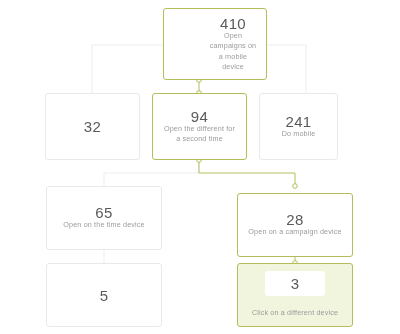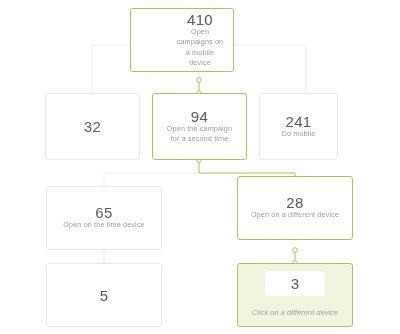--- a/index.html
+++ b/index.html
@@ -61,21 +61,20 @@
   }
   .node-label {
     font-size: 7.2px;
     color: #9b9b9b;
     line-height: 1.45;
     letter-spacing: 0.15px;
     max-width: 96%;
   }
   .node.selected .node-label {
     margin-top: 12px;
-    font-style: italic;
   }
 </style>
 </head>
 <body>
 
 <div id="canvas">
 
   <svg id="edges" viewBox="0 0 400 334" preserveAspectRatio="none">
 
     <path d="M199,80 L199,45 L92,45 L92,93" fill="none" stroke="#ededed" stroke-width="1"></path>
@@ -93,47 +92,47 @@
     <path d="M295,250 L295,263" fill="none" stroke="#b5bd5a" stroke-width="1"></path>
 
     <circle cx="199" cy="80" r="2.3" fill="#ffffff" stroke="#b5bd5a" stroke-width="1"></circle>
     <circle cx="199" cy="93" r="2.3" fill="#ffffff" stroke="#b5bd5a" stroke-width="1"></circle>
     <circle cx="199" cy="160" r="2.3" fill="#ffffff" stroke="#b5bd5a" stroke-width="1"></circle>
     <circle cx="295" cy="186" r="2.3" fill="#ffffff" stroke="#b5bd5a" stroke-width="1"></circle>
     <circle cx="295" cy="250" r="2.3" fill="#ffffff" stroke="#b5bd5a" stroke-width="1"></circle>
     <circle cx="295" cy="263" r="2.3" fill="#ffffff" stroke="#b5bd5a" stroke-width="1"></circle>
   </svg>
 
-  <div class="node active" style="left:130px; top:8px; width:104px; height:64px;padding-left:44px;">
+  <div class="node active" style="left:163px; top:8px; width:104px; height:72px;padding-left:44px;">
     <div class="node-value">410</div>
     <div class="node-label">Open campaigns on a mobile device</div>
   </div>
 
   <div class="node" style="left:45px; top:93px; width:95px; height:67px;">
     <div class="node-value">32</div>
   </div>
 
   <div class="node active" style="left:152px; top:93px; width:95px; height:67px;align-items:center;">
     <div class="node-value">94</div>
-    <div class="node-label">Open the campaign for a second time</div>
+    <div class="node-label">Open the different for a second time</div>
   </div>
 
   <div class="node" style="left:259px; top:93px; width:79px; height:67px;">
     <div class="node-value">241</div>
     <div class="node-label">Do mobile</div>
   </div>
 
   <div class="node" style="left:46px; top:186px; width:116px; height:64px;">
     <div class="node-value">65</div>
     <div class="node-label">Open on the time device</div>
   </div>
 
-  <div class="node active" style="left:237px; top:176px; width:116px; height:64px;">
+  <div class="node active" style="left:237px; top:193px; width:116px; height:64px;">
     <div class="node-value">28</div>
-    <div class="node-label">Open on a different device</div>
+    <div class="node-label">Open on a campaign device</div>
   </div>
 
   <div class="node" style="left:46px; top:263px; width:116px; height:64px;">
     <div class="node-value">5</div>
   </div>
 
   <div class="node selected" style="left:237px; top:263px; width:116px; height:64px;">
     <div class="node-value">3</div>
     <div class="node-label">Click on a different device</div>
   </div>

